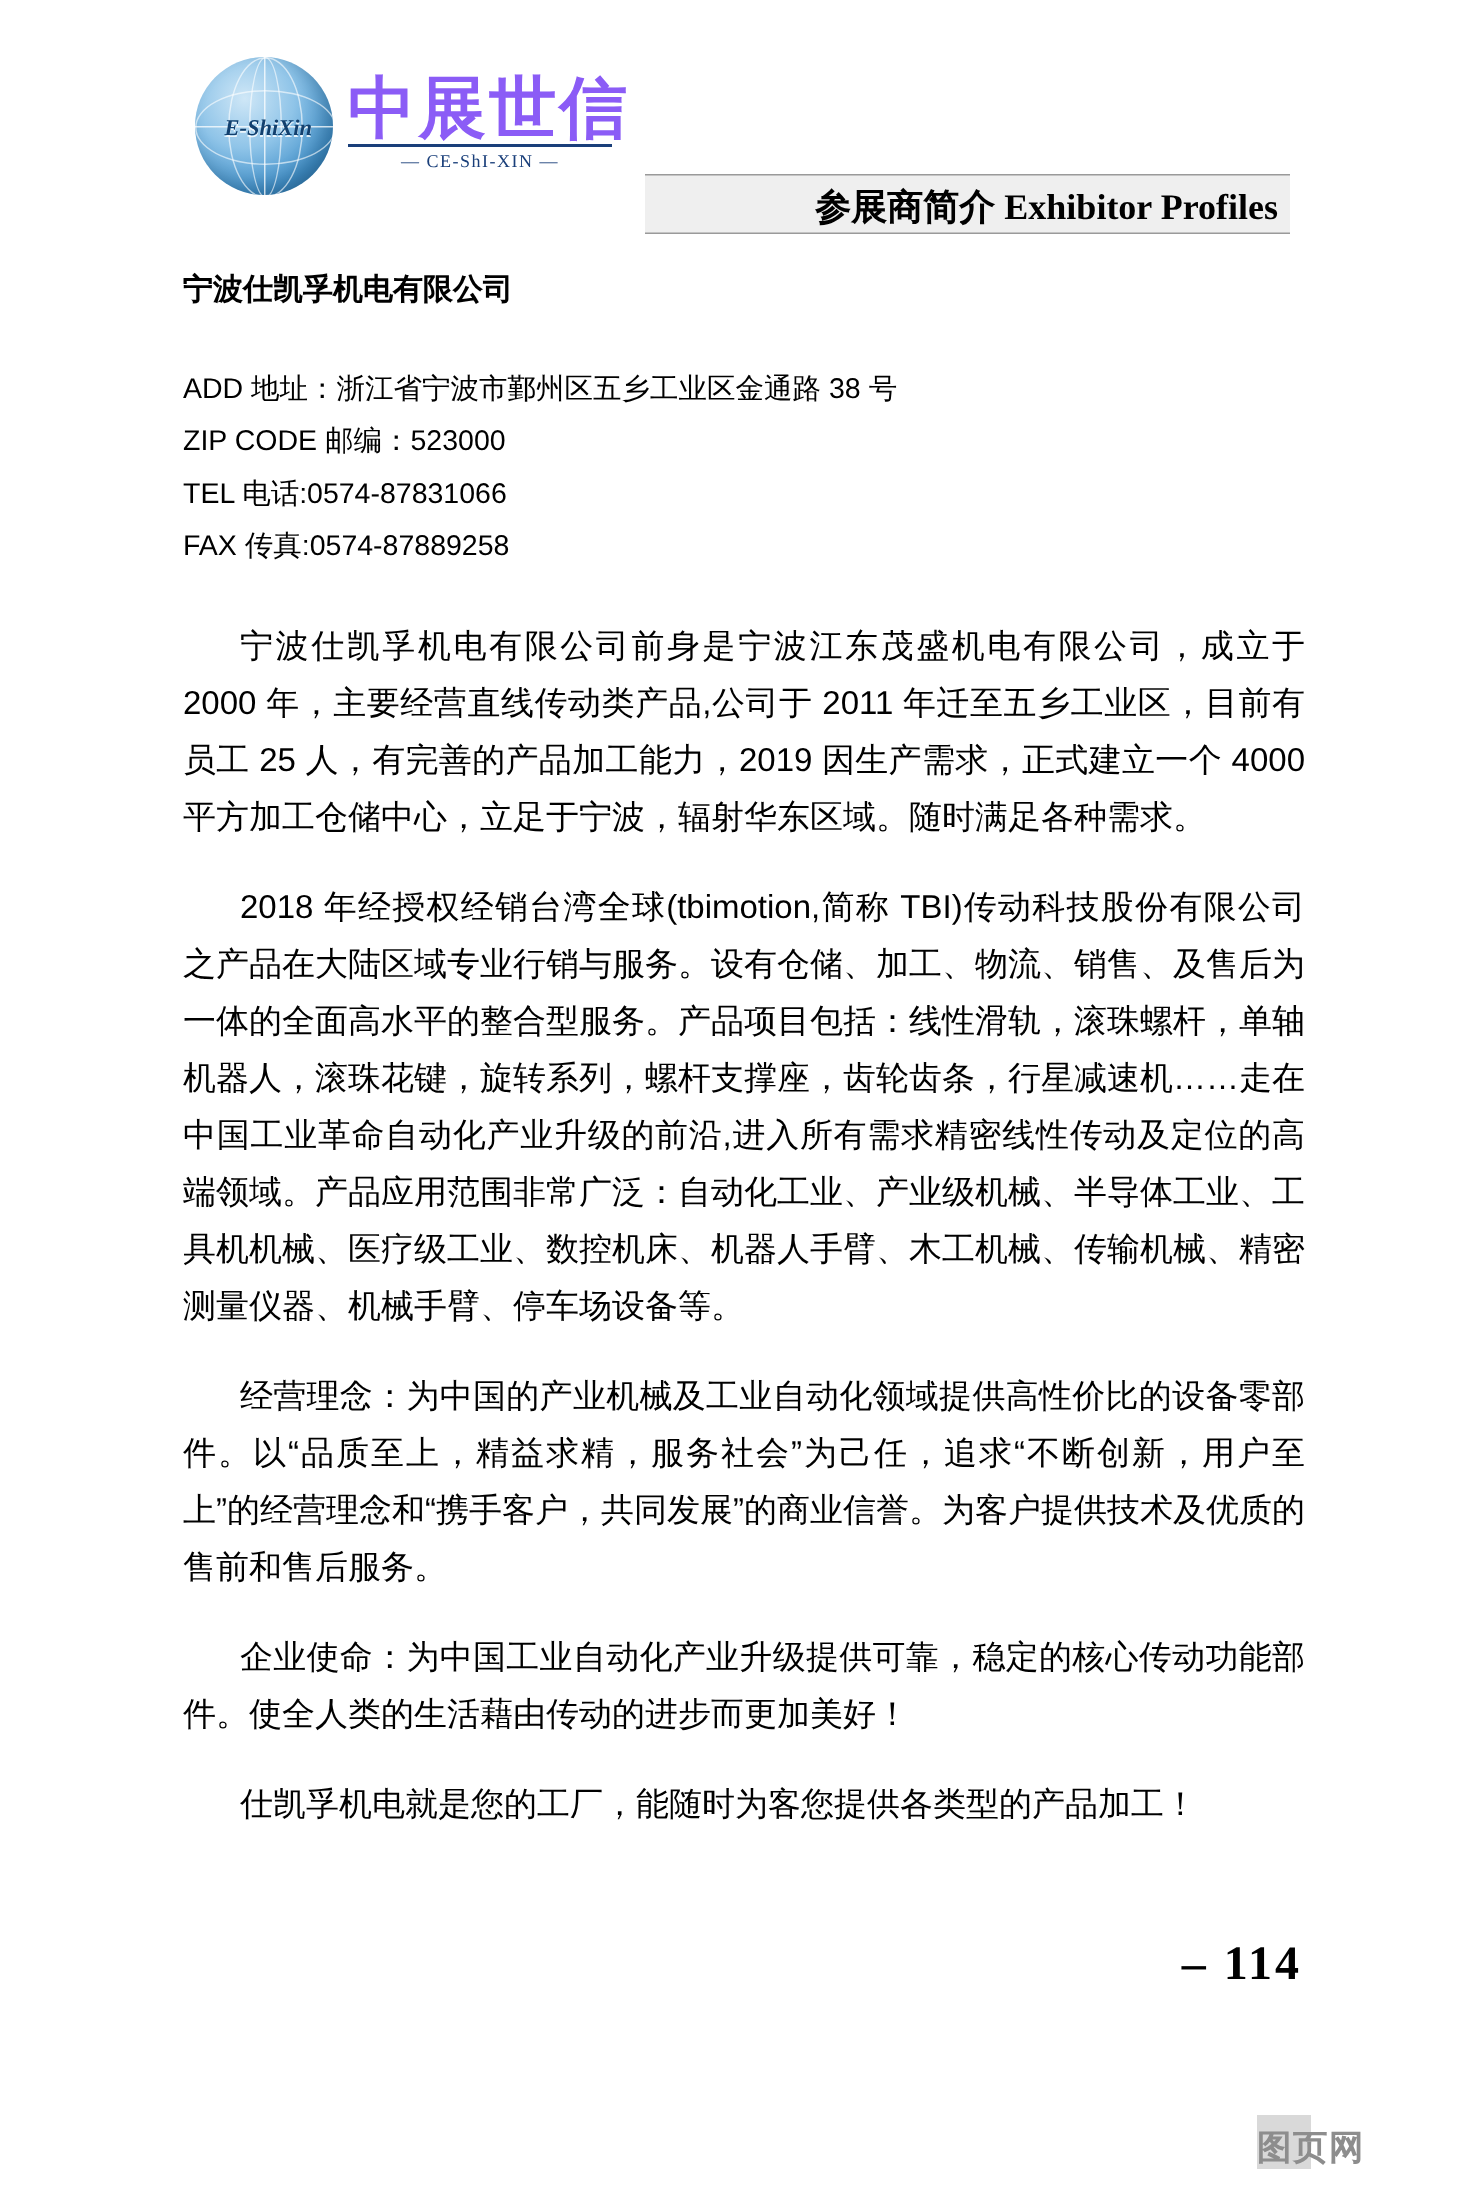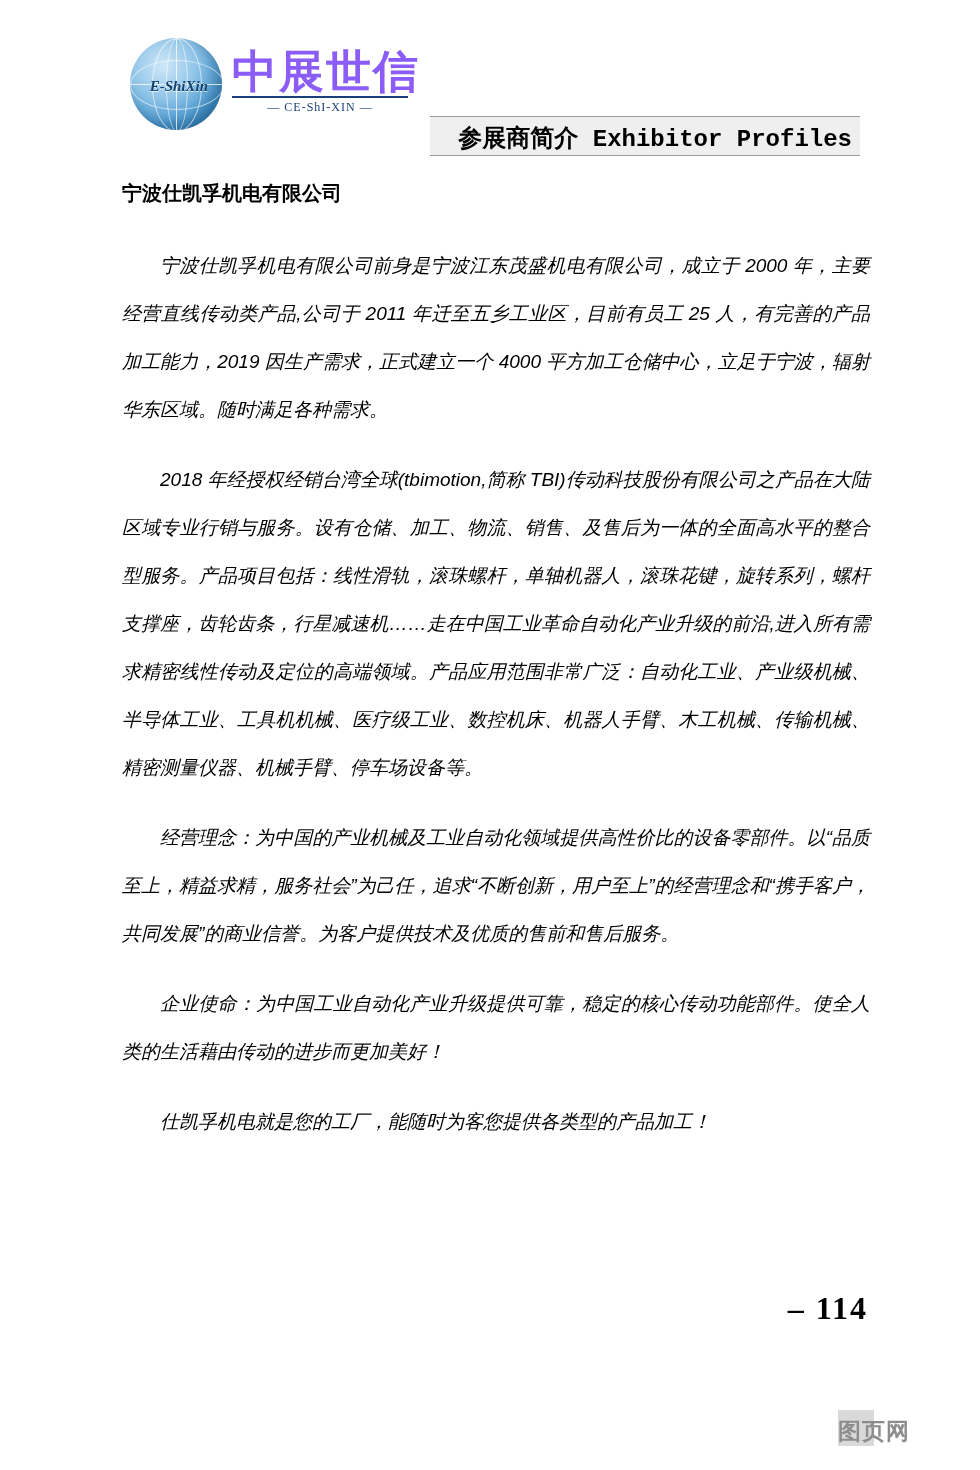--- a/index.html
+++ b/index.html
@@ -123,21 +123,21 @@
     width: 430px;
     height: 38px;
     background: #efefef;
     border-top: 1px solid #9a9a9a;
     border-bottom: 1px solid #9a9a9a;
   }
   .header-banner-text {
     position: absolute;
     right: 8px;
     top: 5px;
-    font-family: Liberation Mono, monospace;
+    font-family: Liberation Serif, serif;
     font-weight: bold;
     font-size: 24px;
     color: #000;
     white-space: nowrap;
     text-align: center;
   }
 
   
   .content {
     position: absolute;
@@ -154,27 +154,26 @@
   }
   .contact-line {
     font-size: 19px;
     line-height: 35px;
     white-space: nowrap;
   }
   .contact-block {
     margin-bottom: 30px;
   }
   .para {
-    font-size: 19px;
-    line-height: 48px;
+    font-size: 22px;
+    line-height: 38px;
     text-align: justify;
     text-justify: inter-ideograph;
     margin: 0 0 22px 0;
     text-indent: 38px;
-    font-style: italic;
   }
   .para.last {
     margin-bottom: 0;
   }
 
   .page-number {
     position: absolute;
     right: 112px;
     top: 1290px;
     font-family: "Liberation Serif", serif;
@@ -235,20 +234,26 @@
 
     <div class="header-banner">
       <div class="header-banner-text">参展商简介 Exhibitor Profiles</div>
     </div>
   </div>
 
   <div class="content">
 
     <div class="company-name">宁波仕凯孚机电有限公司</div>
 
+    <div class="contact-block">
+      <div class="contact-line">ADD 地址：浙江省宁波市鄞州区五乡工业区金通路 38 号</div>
+      <div class="contact-line">ZIP CODE 邮编：523000</div>
+      <div class="contact-line">TEL 电话:0574-87831066</div>
+      <div class="contact-line">FAX 传真:0574-87889258</div>
+    </div>
 
     <p class="para">宁波仕凯孚机电有限公司前身是宁波江东茂盛机电有限公司，成立于 2000 年，主要经营直线传动类产品,公司于 2011 年迁至五乡工业区，目前有员工 25 人，有完善的产品加工能力，2019 因生产需求，正式建立一个 4000 平方加工仓储中心，立足于宁波，辐射华东区域。随时满足各种需求。</p>
     <p class="para">2018 年经授权经销台湾全球(tbimotion,简称 TBI)传动科技股份有限公司之产品在大陆区域专业行销与服务。设有仓储、加工、物流、销售、及售后为一体的全面高水平的整合型服务。产品项目包括：线性滑轨，滚珠螺杆，单轴机器人，滚珠花键，旋转系列，螺杆支撑座，齿轮齿条，行星减速机……走在中国工业革命自动化产业升级的前沿,进入所有需求精密线性传动及定位的高端领域。产品应用范围非常广泛：自动化工业、产业级机械、半导体工业、工具机机械、医疗级工业、数控机床、机器人手臂、木工机械、传输机械、精密测量仪器、机械手臂、停车场设备等。</p>
     <p class="para">经营理念：为中国的产业机械及工业自动化领域提供高性价比的设备零部件。以“品质至上，精益求精，服务社会”为己任，追求“不断创新，用户至上”的经营理念和“携手客户，共同发展”的商业信誉。为客户提供技术及优质的售前和售后服务。</p>
     <p class="para">企业使命：为中国工业自动化产业升级提供可靠，稳定的核心传动功能部件。使全人类的生活藉由传动的进步而更加美好！</p>
     <p class="para last">仕凯孚机电就是您的工厂，能随时为客您提供各类型的产品加工！</p>
   </div>
 
   <div class="page-number">–  114</div>
 

